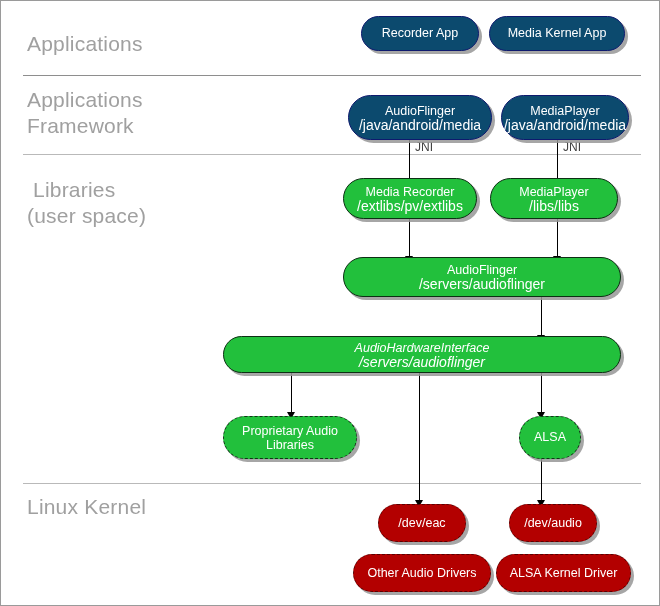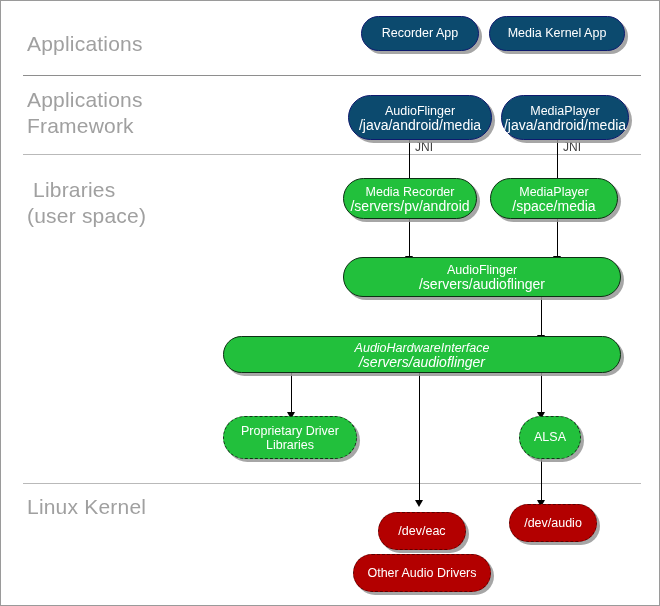--- a/index.html
+++ b/index.html
@@ -123,53 +123,56 @@
     <span class="t2">/java/android/media</span>
   </div>
 
   <div class="node blue" style="left:500px;top:94px;width:128px;height:45px;">
     <span class="t1">MediaPlayer</span>
     <span class="t2">/java/android/media</span>
   </div>
 
   <div class="node green" style="left:342px;top:177px;width:134px;height:41px;">
     <span class="t1">Media Recorder</span>
-    <span class="t2">/servers/pv/android</span>
+    <span class="t2">/extlibs/pv/extlibs</span>
   </div>
 
   <div class="node green" style="left:489px;top:177px;width:128px;height:41px;">
     <span class="t1">MediaPlayer</span>
-    <span class="t2">/space/media</span>
+    <span class="t2">/libs/libs</span>
   </div>
 
   <div class="node green" style="left:342px;top:256px;width:278px;height:40px;">
     <span class="t1">AudioFlinger</span>
     <span class="t2">/servers/audioflinger</span>
   </div>
 
   <div class="node green" style="left:222px;top:335px;width:398px;height:37px;font-style:italic;">
     <span class="t1">AudioHardwareInterface</span>
     <span class="t2">/servers/audioflinger</span>
   </div>
 
   <div class="node green-dash two-line" style="left:222px;top:415px;width:134px;height:43px;">
-    <span class="t1">Proprietary Driver</span>
+    <span class="t1">Proprietary Audio</span>
     <span class="t1">Libraries</span>
   </div>
 
   <div class="node green-dash" style="left:518px;top:415px;width:62px;height:43px;">
     <span class="t1">ALSA</span>
   </div>
 
-  <div class="node red" style="left:377px;top:503px;width:88px;height:38px;margin-top:8px;">
+  <div class="node red" style="left:377px;top:503px;width:88px;height:38px;">
     <span class="t1">/dev/eac</span>
   </div>
 
   <div class="node red" style="left:352px;top:553px;width:138px;height:38px;">
     <span class="t1">Other Audio Drivers</span>
   </div>
 
   <div class="node red" style="left:508px;top:503px;width:88px;height:38px;">
     <span class="t1">/dev/audio</span>
   </div>
 
+  <div class="node red" style="left:495px;top:553px;width:135px;height:38px;">
+    <span class="t1">ALSA Kernel Driver</span>
+  </div>
 
 </div>
 
 </body></html>

